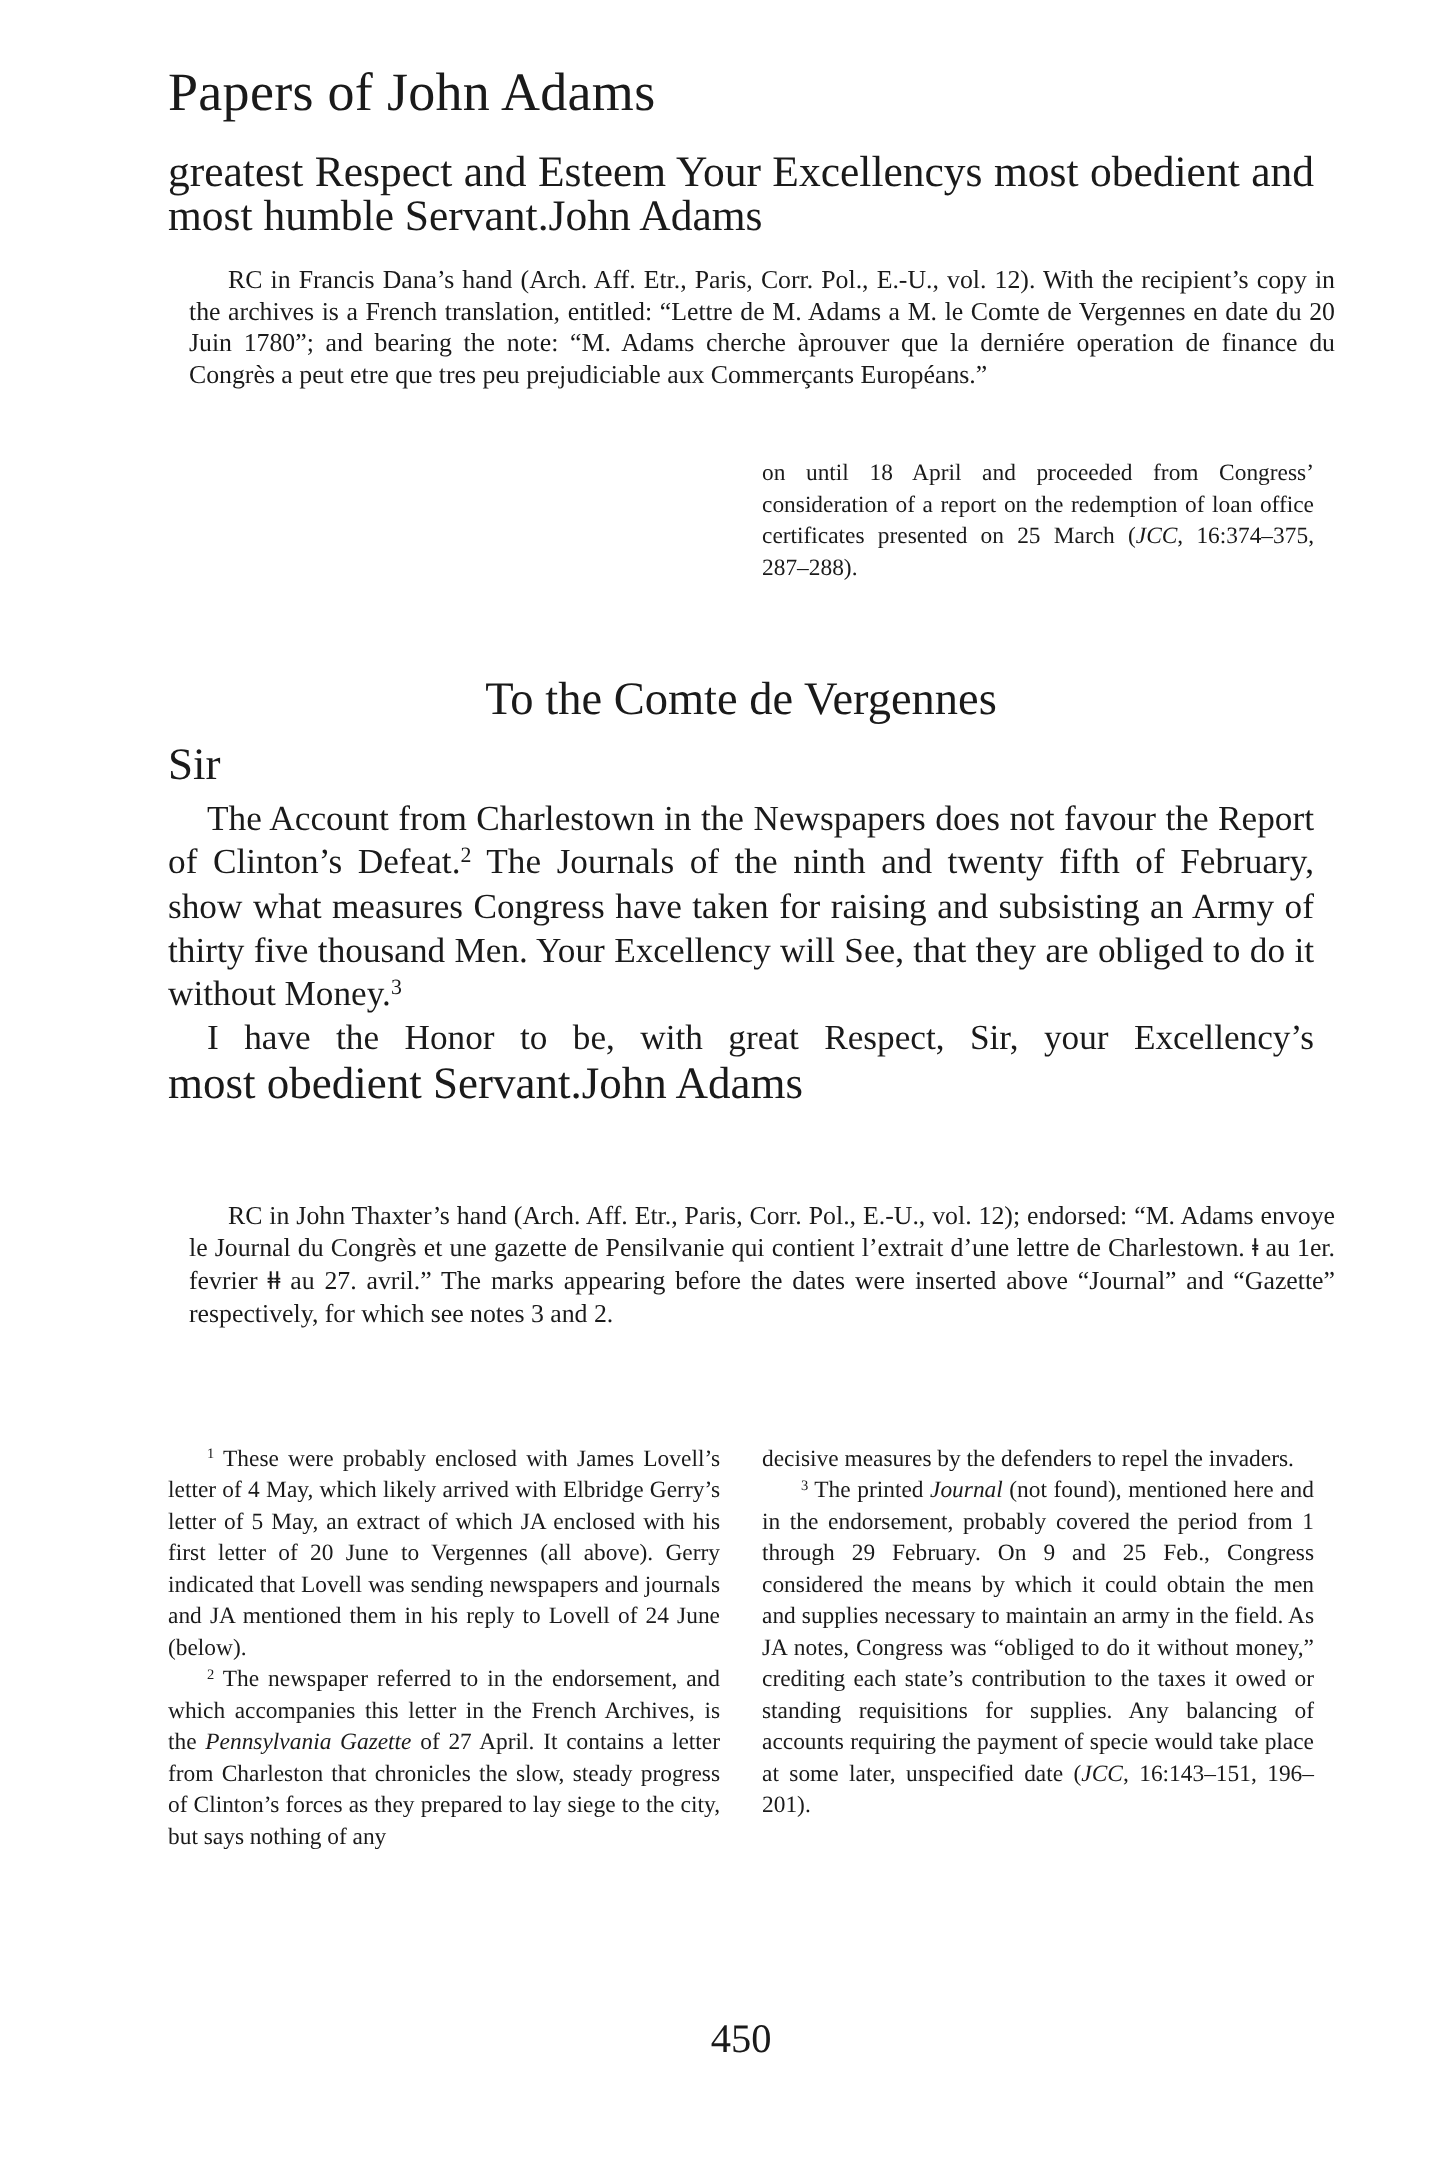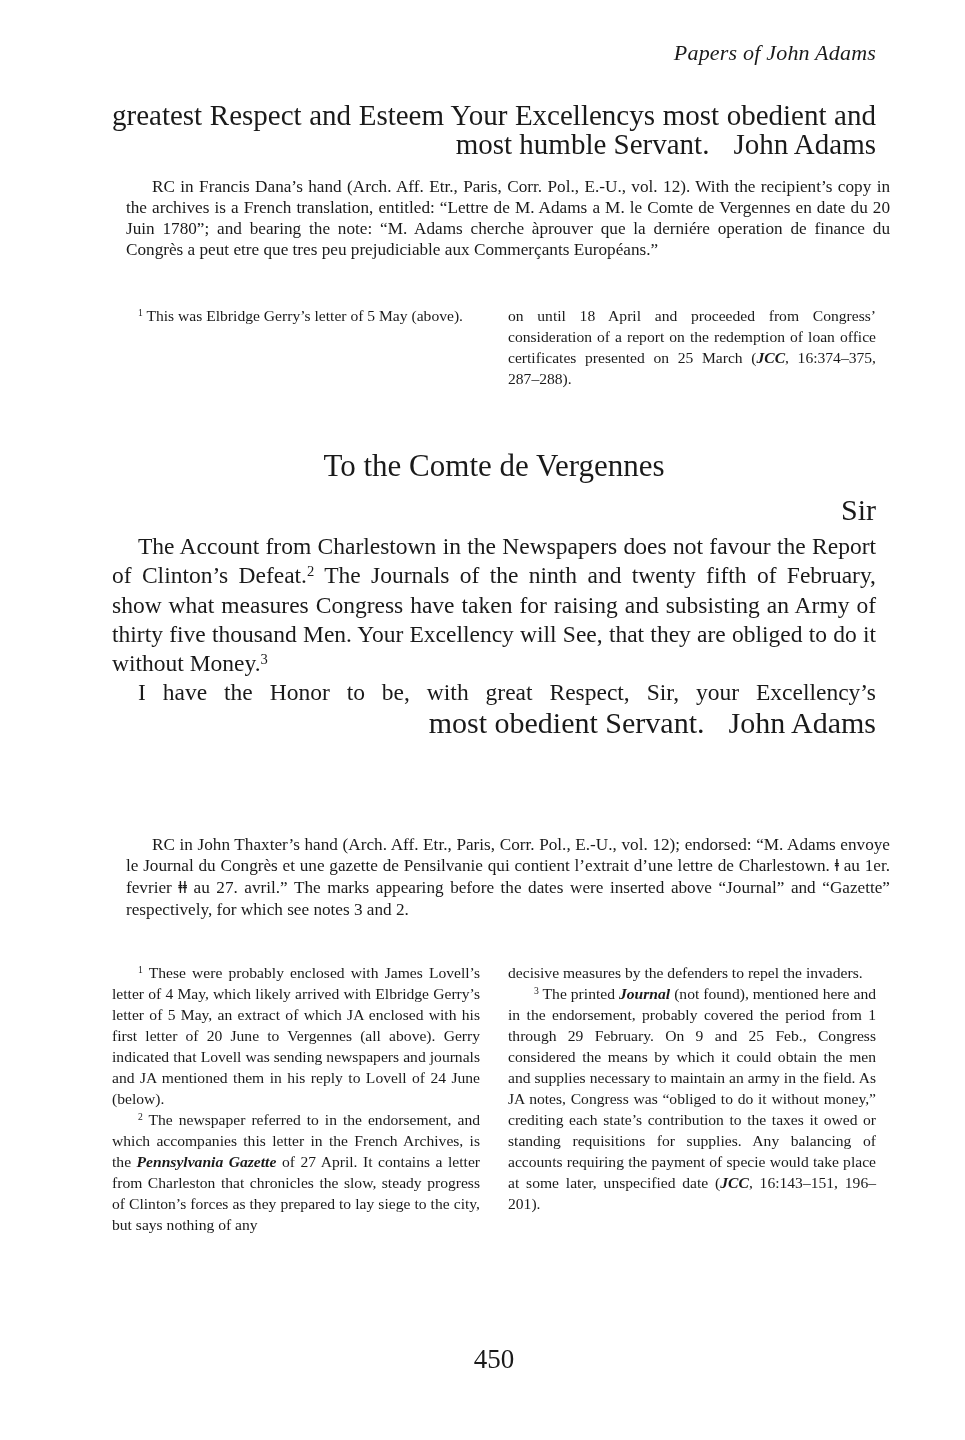--- a/index.html
+++ b/index.html
@@ -2,28 +2,28 @@
 <html><head>
 <meta charset="utf-8">
 <style>
   html, body { margin: 0; padding: 0; background: #ffffff; }
   body {
     width: 965px; height: 1440px; position: relative; overflow: hidden;
     font-family: "Liberation Serif", "DejaVu Serif", serif; color: #1a1a1a;
   }
   .page { position: absolute; left: 112px; width: 764px; top: 0; }
   .running-head {
-    position: absolute; top: 40px; left: 0; width: 764px; text-align: right;
-    font-style: italic; font-size: 22px; letter-spacing: 0.2px;
+    position: absolute; top: 40px; left: 0; width: 764px; text-align: left;
+    font-size: 36px; letter-spacing: 0.2px;
   }
   .closing {
     position: absolute; top: 101px; left: 0; width: 764px;
     font-size: 29px; line-height: 29px; text-align: justify;
   }
-  .row { display: flex; justify-content: flex-end; gap: 24px; }
+  .row { display: flex; justify-content: flex-start; }
   .note-block {
     position: absolute; left: 0; width: 764px;
     font-size: 17.2px; line-height: 21px; text-align: justify; margin-left: 14px;
   }
   .note-block p { margin: 0; text-indent: 26px; }
   .fn-cols {
     position: absolute; left: 0; width: 764px;
     display: flex; justify-content: space-between;
     font-size: 15.6px; line-height: 21px;
   }
@@ -43,21 +43,21 @@
     position: absolute; top: 532px; left: 0; width: 764px;
     font-size: 23.5px; line-height: 29.3px; text-align: justify;
   }
   .letter-body p { margin: 0; text-indent: 26px; }
   .signoff { font-size: 30px; line-height: 29px; }
   .mark { font-family: "DejaVu Sans", sans-serif; font-size: 0.9em; }
   .folio {
     position: absolute; top: 1344px; left: 0; width: 764px; text-align: center;
     font-size: 27px;
   }
-  i { font-style: italic; font-weight: bold; }
+  i { font-style: italic; }
 </style>
 </head>
 <body>
 
 <div class="page">
 
   <div class="running-head">Papers of John Adams</div>
 
   <div class="closing">
     <div style="text-align-last: justify;">greatest Respect and Esteem Your Excellencys most obedient and</div>
@@ -66,21 +66,20 @@
       <span>John Adams</span>
     </div>
   </div>
 
   <div class="note-block" style="top:176px;">
     <p>RC in Francis Dana’s hand (Arch. Aff. Etr., Paris, Corr. Pol., E.-U., vol. 12). With the recipient’s copy in the archives is a French translation, entitled: “Lettre de M. Adams a M. le Comte de Vergennes en date du 20 Juin 1780”; and bearing the note: “M. Adams cherche àprouver que la derniére operation de finance du Congrès a peut etre que tres peu prejudiciable aux Commerçants Européans.”</p>
   </div>
 
   <div class="fn-cols" style="top:305px;">
     <div class="fn-col">
-      <p><sup>1</sup><span> This was Elbridge Gerry’s letter of 5 May (above).</span></p>
     </div>
     <div class="fn-col">
       <p class="cont"><span>on until 18 April and proceeded from Congress’ consideration of a report on the redemption of loan office certificates presented on 25 March (</span><i>JCC</i><span>, 16:374–375, 287–288).</span></p>
     </div>
   </div>
 
   <div class="doc-title">To the Comte de Vergennes</div>
 
   <div class="salutation row">
     <span>Sir</span>
@@ -88,21 +87,21 @@
 
   <div class="letter-body">
     <p><span>The Account from Charlestown in the Newspapers does not favour the Report of Clinton’s Defeat.</span><sup>2</sup><span> The Journals of the ninth and twenty fifth of February, show what measures Congress have taken for raising and subsisting an Army of thirty five thousand Men. Your Excellency will See, that they are obliged to do it without Money.</span><sup>3</sup></p>
     <p style="text-align-last: justify;"><span>I have the Honor to be, with great Respect, Sir, your Excellency’s</span></p>
     <div class="row signoff">
       <span>most obedient Servant.</span>
       <span>John Adams</span>
     </div>
   </div>
 
-  <div class="note-block" style="top:834px;">
+  <div class="note-block" style="top:800px;">
     <p><span>RC in John Thaxter’s hand (Arch. Aff. Etr., Paris, Corr. Pol., E.-U., vol. 12); endorsed: “M. Adams envoye le Journal du Congrès et une gazette de Pensilvanie qui contient l’extrait d’une lettre de Charlestown. </span><span class="mark">ⱡ</span><span> au 1er. fevrier </span><span class="mark">ⱡⱡ</span><span> au 27. avril.” The marks appearing before the dates were inserted above “Journal” and “Gazette” respectively, for which see notes 3 and 2.</span></p>
   </div>
 
   <div class="fn-cols" style="top:962px;">
     <div class="fn-col">
       <p><sup>1</sup><span> These were probably enclosed with James Lovell’s letter of 4 May, which likely arrived with Elbridge Gerry’s letter of 5 May, an extract of which JA enclosed with his first letter of 20 June to Vergennes (all above). Gerry indicated that Lovell was sending newspapers and journals and JA mentioned them in his reply to Lovell of 24 June (below).</span></p>
       <p><sup>2</sup><span> The newspaper referred to in the endorsement, and which accompanies this letter in the French Archives, is the </span><i>Pennsylvania Gazette</i><span> of 27 April. It contains a letter from Charleston that chronicles the slow, steady progress of Clinton’s forces as they prepared to lay siege to the city, but says nothing of any</span></p>
     </div>
     <div class="fn-col">
       <p class="cont">decisive measures by the defenders to repel the invaders.</p>

